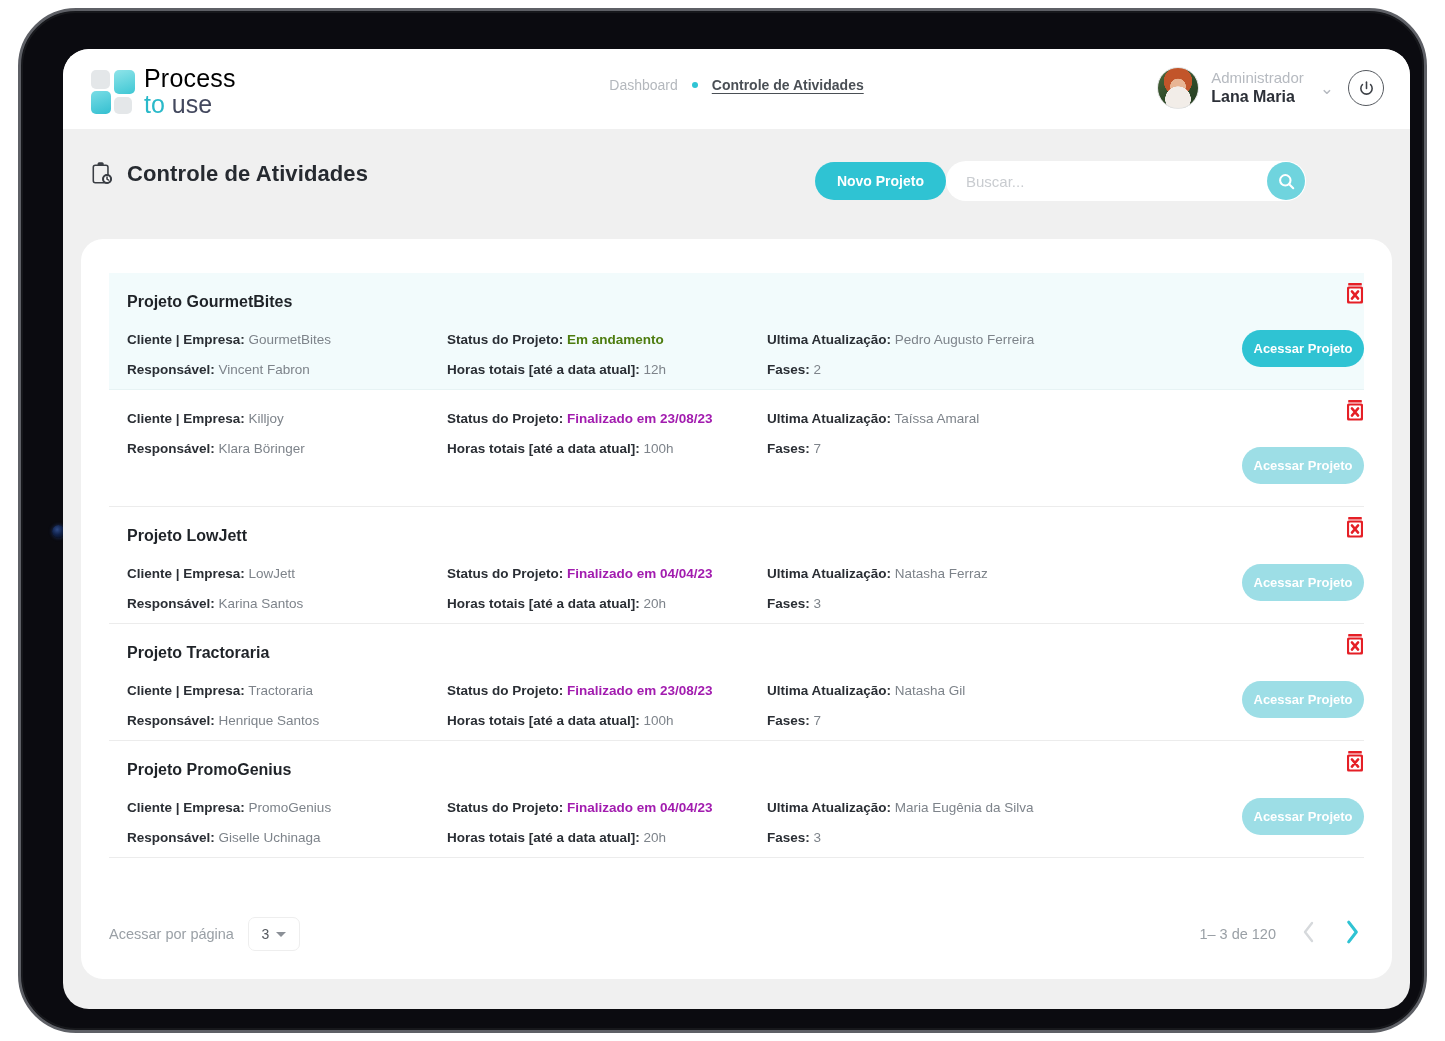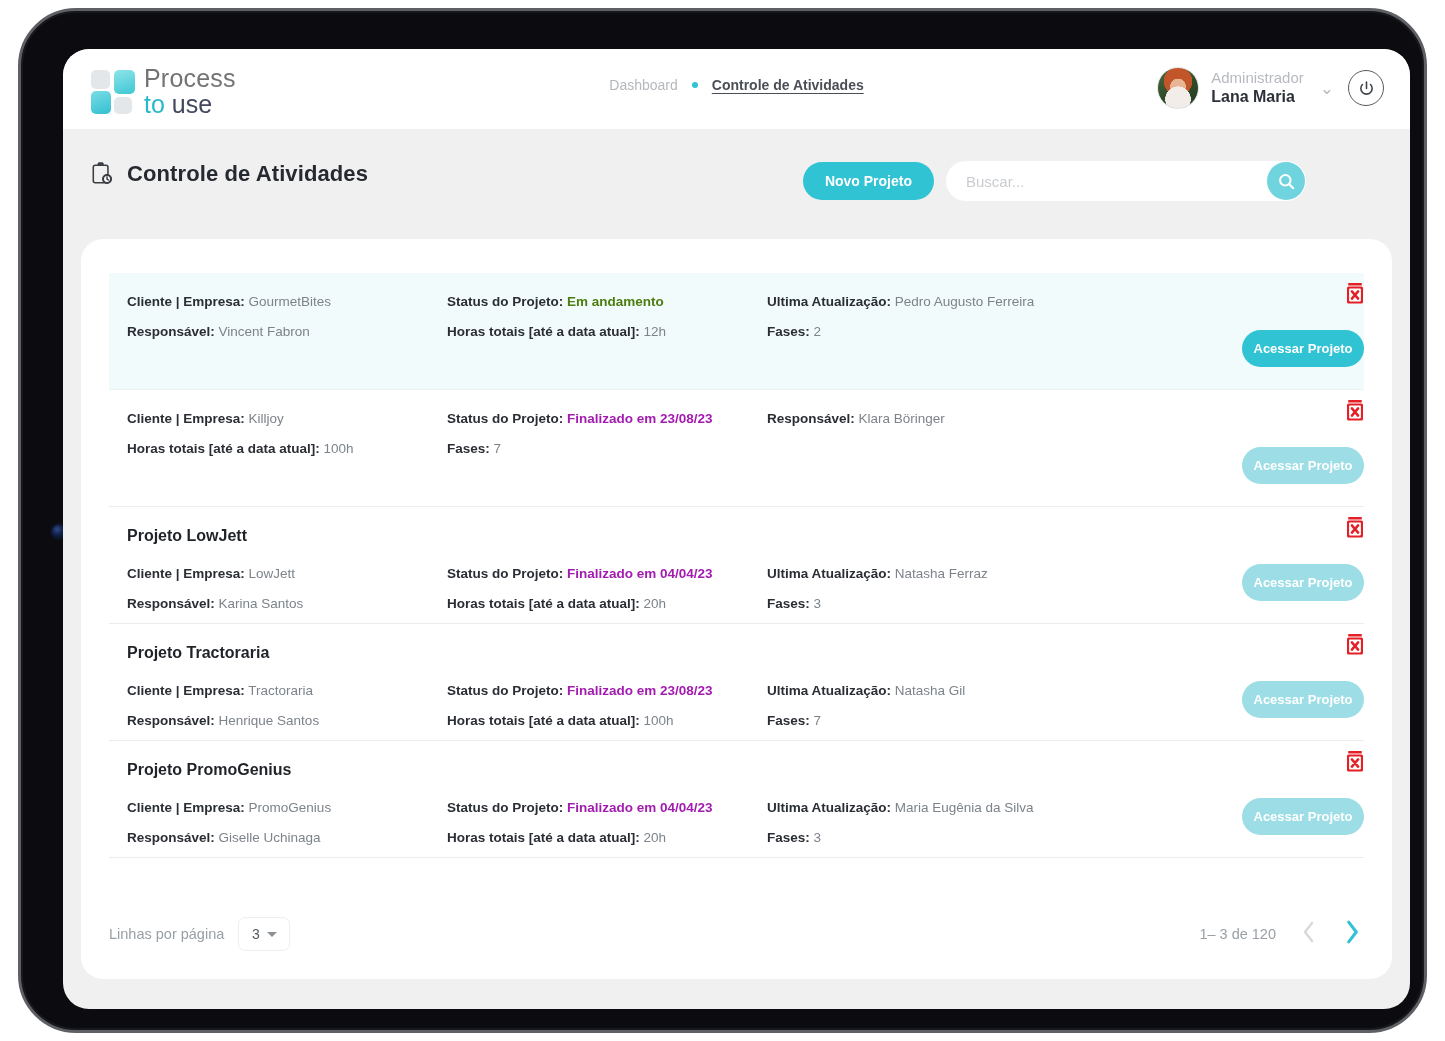--- a/index.html
+++ b/index.html
@@ -48,21 +48,21 @@
     display: flex; align-items: center;
   }
   .logo { position: absolute; left: 28px; top: 17px; display: flex; align-items: center; gap: 9px; }
   .logo-mark { width: 44px; height: 44px; position: relative; flex: none; }
   .logo-sq { position: absolute; border-radius: 5px; }
   .sq-tl { left: 0;  top: 0;  width: 19px; height: 19px; background: #e4e7e9; }
   .sq-tr { left: 23px; top: 0;  width: 21px; height: 24px; background: linear-gradient(160deg,#8fe4e9 0%,#3ec7d4 100%); }
   .sq-bl { left: 0;  top: 21px; width: 20px; height: 23px; background: linear-gradient(160deg,#79dde6 0%,#34bfd0 100%); }
   .sq-br { left: 23px; top: 27px; width: 18px; height: 17px; background: #e4e7e9; }
   .logo-text { line-height: 1.02; }
-  .logo-l1 { font-size: 25px; color: #737373; letter-spacing: .2px; }
+  .logo-l1 { font-size: 25px; color: #000000; letter-spacing: .2px; }
   .logo-l2 { font-size: 25px; color: #43485e; }
   .logo-l2 .to { color: #2ab9c9; }
 
   .breadcrumb {
     position: absolute; left: 0; right: 0; top: 28px;
     display: flex; justify-content: center; align-items: center; gap: 14px;
     font-size: 14px;
   }
   .bc-item { color: #b4b8bd; }
   .bc-dot { width: 6px; height: 6px; border-radius: 50%; background: #2fc4d4; }
@@ -101,21 +101,21 @@
   }
   .page-title-wrap {
     position: absolute; left: 28px; top: 32px;
     display: flex; align-items: center; gap: 14px;
   }
   .clipboard-icon { width: 22px; height: 24px; color: #3a3e44; }
   .page-title { font-size: 22px; font-weight: bold; color: #262a30; letter-spacing: .1px; }
 
   .head-actions {
     position: absolute; right: 104px; top: 32px;
-    display: flex; align-items: center; gap: 12px;
+    display: flex; align-items: center; gap: 0;
   }
   .btn-new {
     background: #2fc3d3; color: #fff;
     font-size: 14px; font-weight: bold;
     padding: 11px 22px; border-radius: 22px;
     border: none; white-space: nowrap;
   }
   .search-wrap {
     position: relative;
     width: 360px; height: 40px;
@@ -277,20 +277,21 @@
               <path d="M15.4 15.4 L20.5 20.5"></path>
             </svg>
           </button>
         </div>
       </div>
     </div>
 
     <div class="content-card">
       <div class="rows" id="rows">
           <div class="project-row highlight">
+      <div class="row-title">Projeto GourmetBites</div>
       <div class="row-grid">
         <div class="field"><b>Cliente | Empresa:</b> <span>GourmetBites</span></div>
         <div class="field"><b>Status do Projeto:</b> <span class="status-running">Em andamento</span></div>
         <div class="field"><b>Ultima Atualização:</b> <span>Pedro Augusto Ferreira</span></div>
         <div class="field"><b>Responsável:</b> <span>Vincent Fabron</span></div>
         <div class="field"><b>Horas totais [até a data atual]:</b> <span>12h</span></div>
         <div class="field"><b>Fases:</b> <span>2</span></div>
       </div>
       <button class="delete-btn">
         <svg viewBox="0 0 18 21">
@@ -299,20 +300,21 @@
           <rect x="3.1" y="5.6" width="11.8" height="12.8" rx="0.8" fill="#ffffff"></rect>
           <path d="M5.9 8.4 L12.1 15.6 M12.1 8.4 L5.9 15.6" stroke="currentColor" stroke-width="2.5" stroke-linecap="round"></path>
         </svg>
       </button>
       <button class="access-btn active">Acessar Projeto</button>
     </div>
           <div class="project-row">
       <div class="row-grid">
         <div class="field"><b>Cliente | Empresa:</b> <span>Killjoy</span></div>
         <div class="field"><b>Status do Projeto:</b> <span class="status-done">Finalizado em 23/08/23</span></div>
+        <div class="field"><b>Ultima Atualização:</b> <span>Taíssa Amaral</span></div>
         <div class="field"><b>Responsável:</b> <span>Klara Böringer</span></div>
         <div class="field"><b>Horas totais [até a data atual]:</b> <span>100h</span></div>
         <div class="field"><b>Fases:</b> <span>7</span></div>
       </div>
       <button class="delete-btn">
         <svg viewBox="0 0 18 21">
           <rect x="2.2" y="0" width="13.6" height="2.6" rx="0.6" fill="currentColor"></rect>
           <rect x="1" y="3.4" width="16" height="17.2" rx="1.6" fill="currentColor"></rect>
           <rect x="3.1" y="5.6" width="11.8" height="12.8" rx="0.8" fill="#ffffff"></rect>
           <path d="M5.9 8.4 L12.1 15.6 M12.1 8.4 L5.9 15.6" stroke="currentColor" stroke-width="2.5" stroke-linecap="round"></path>
@@ -377,21 +379,21 @@
           <rect x="3.1" y="5.6" width="11.8" height="12.8" rx="0.8" fill="#ffffff"></rect>
           <path d="M5.9 8.4 L12.1 15.6 M12.1 8.4 L5.9 15.6" stroke="currentColor" stroke-width="2.5" stroke-linecap="round"></path>
         </svg>
       </button>
       <button class="access-btn">Acessar Projeto</button>
     </div>
         </div>
 
       <div class="pagination">
         <div class="pg-left">
-          <span class="pg-label">Linhas por página</span>
+          <span class="pg-label">Acessar por página</span>
           <div class="rows-select">
             <span>3</span>
             <span class="caret"></span>
           </div>
         </div>
         <div class="pg-right">
           <span class="pg-count">1– 3 de 120</span>
           <button class="arrow-btn arrow-prev">
             <svg width="13" height="22" viewBox="0 0 13 22" fill="none" stroke="currentColor" stroke-width="2.4" stroke-linecap="round" stroke-linejoin="round">
                 <path d="M10 2 L3 11 L10 20"></path>

